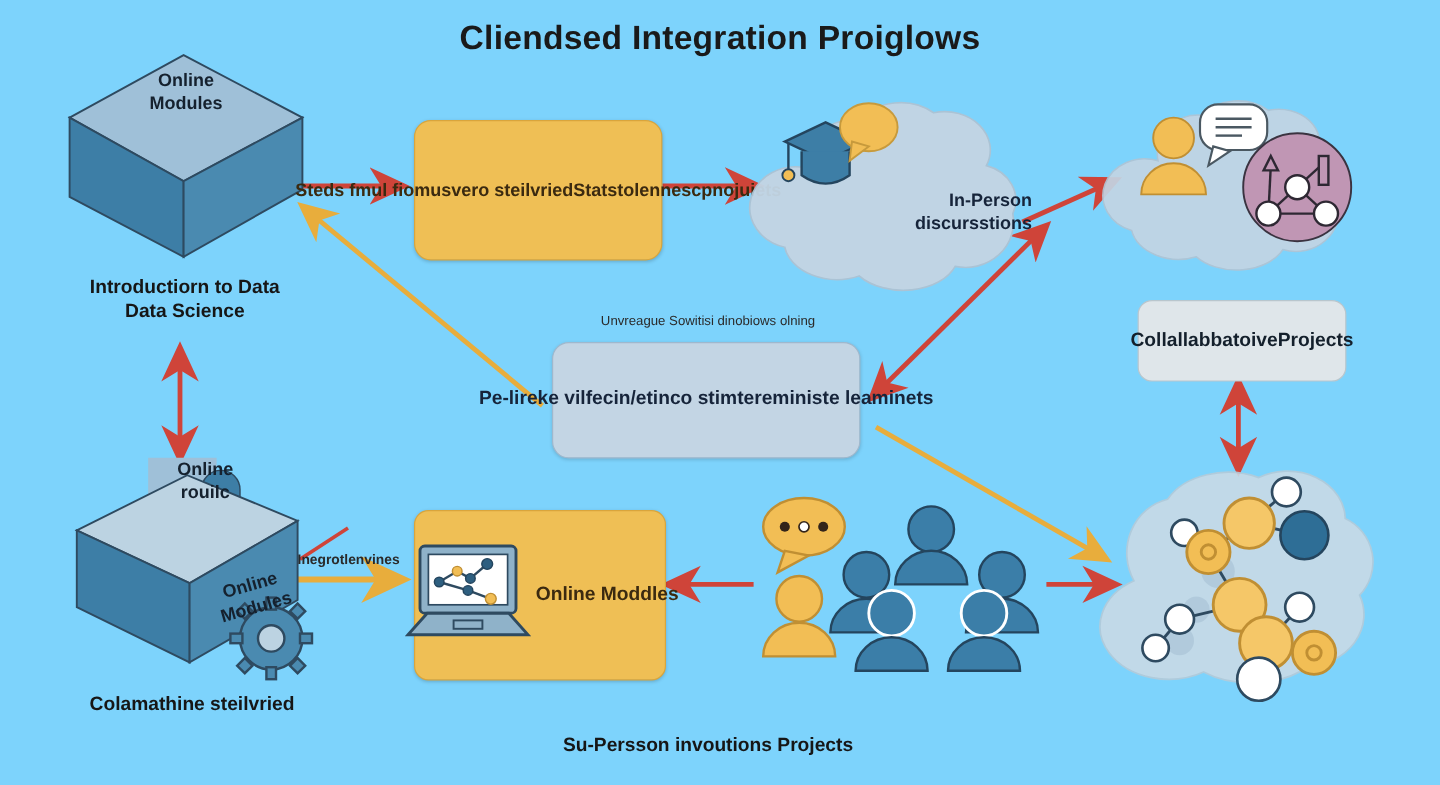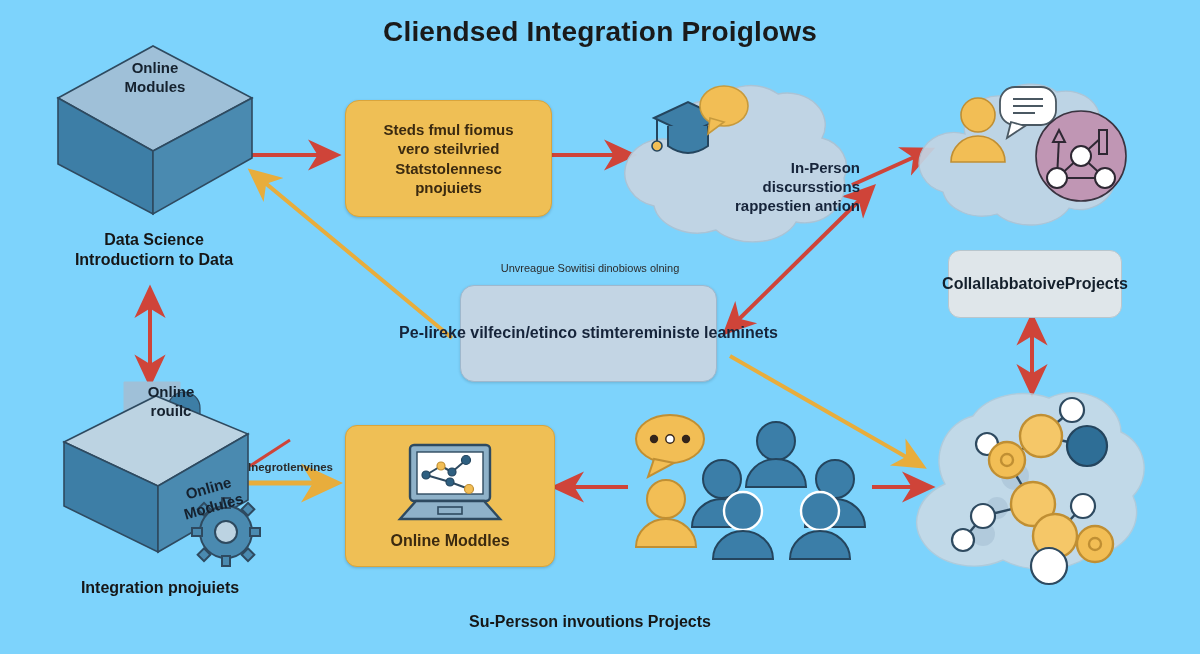--- a/index.html
+++ b/index.html
@@ -11,21 +11,21 @@
   }
   .abs{position:absolute;}
   #title{
     left:0;top:16px;width:1200px;text-align:center;
     font-size:28px;font-weight:bold;color:#1a1a1a;letter-spacing:.2px;
   }
   
   .box-orange{
     background:#efbf55;border:1px solid #d9a53c;border-radius:14px;
     box-shadow:0 1px 3px rgba(0,0,0,.18);
-    display:flex;flex-direction:column;align-items:center;justify-content:center;
+    display:flex;flex-direction:row;align-items:center;justify-content:center;
     color:#3b2a10;font-weight:bold;
   }
   .box-blue{
     background:#c3d5e4;border:1px solid #9fb8cd;border-radius:14px;
     box-shadow:0 1px 3px rgba(0,0,0,.15);
     display:flex;align-items:center;justify-content:center;
     color:#16243a;font-weight:bold;
   }
   .box-grey{
     background:#dfe6ea;border:1px solid #b9c6cd;border-radius:12px;
@@ -118,22 +118,22 @@
       <polygon points="8,62 103,10 202,62 103,115" fill="#9fc0d8" stroke="#2e4a60" stroke-width="1.6"></polygon>
       <polygon points="8,62 103,115 103,178 8,128" fill="#3d7ea6" stroke="#2e4a60" stroke-width="1.6"></polygon>
       <polygon points="202,62 103,115 103,178 202,122" fill="#4a8ab0" stroke="#2e4a60" stroke-width="1.6"></polygon>
     </svg>
     <div class="cube-top-text" style="top:22px;left:0;font-size:15px;">
       <span class="ln">Online</span>
       <span class="ln">Modules</span>
     </div>
   </div>
   <div class="abs caption" style="left:30px;top:230px;width:248px;font-size:16px;">
+    <span class="ln">Introductiorn to Data</span>
     <span class="ln">Data Science</span>
-    <span class="ln">Introductiorn to Data</span>
   </div>
 
   <div class="abs" style="left:58px;top:372px;width:240px;height:190px;">
     <svg width="240" height="190" viewBox="0 0 240 190">
 
       <polygon points="62,58 62,44 78,32 96,44 96,58" fill="none" stroke="#2e4a60" stroke-width="2.2"></polygon>
       <polygon points="66,10 122,10 122,56 66,56" fill="#9fc0d8" stroke="#9fc0d8" stroke-width="1"></polygon>
       <path d="M126,52 a16,16 0 1 1 16,-16 l0,16 z" fill="#3d7ea6" stroke="#2e4a60" stroke-width="1.2"></path>
 
       <polygon points="6,70 98,24 190,62 100,114" fill="#bcd3e2" stroke="#2e4a60" stroke-width="1.6"></polygon>
@@ -157,21 +157,21 @@
     </svg>
     <div class="abs" style="left:58px;top:10px;width:110px;text-align:center;font-size:15px;font-weight:bold;color:#15212e;line-height:1.25;">
       <span class="ln">Online</span>
       <span class="ln">rouilc</span>
     </div>
     <div class="abs" style="left:98px;top:106px;width:110px;text-align:center;font-size:15px;font-weight:bold;color:#15212e;line-height:1.3;transform:rotate(-16deg);">
       <span class="ln">Online</span>
       <span class="ln">Modules</span>
     </div>
   </div>
-  <div class="abs caption" style="left:30px;top:578px;width:260px;font-size:16px;">Integration pnojuiets</div>
+  <div class="abs caption" style="left:30px;top:578px;width:260px;font-size:16px;">Colamathine steilvried</div>
 
   <div class="abs mini-label" style="left:248px;top:461px;">Inegrotlenvines</div>
 
   <div class="abs box-orange" style="left:345px;top:100px;width:205px;height:115px;font-size:15px;">
     <span class="ln">Steds fmul fiomus</span>
     <span class="ln">vero steilvried</span>
     <span class="ln">Statstolennesc</span>
     <span class="ln">pnojuiets</span>
   </div>
 
@@ -190,21 +190,20 @@
       <circle cx="9" cy="50" r="5" fill="#f2be55" stroke="#24455e" stroke-width="1.6"></circle>
     </svg>
 
     <svg class="abs" style="left:76px;top:4px;" width="56" height="52" viewBox="0 0 56 52">
       <ellipse cx="28" cy="22" rx="24" ry="20" fill="#f2be55" stroke="#c79a3c" stroke-width="1.6"></ellipse>
       <polygon points="14,34 12,50 28,38" fill="#f2be55" stroke="#c79a3c" stroke-width="1.6"></polygon>
     </svg>
     <div class="abs" style="left:0;top:78px;width:240px;text-align:right;font-size:15px;font-weight:bold;color:#16243a;line-height:1.3;">
       <span class="ln">In-Person</span>
       <span class="ln">discursstions</span>
-      <span class="ln">rappestien antion</span>
     </div>
   </div>
 
   <div class="abs" style="left:925px;top:72px;width:215px;height:165px;">
     <svg width="215" height="165" viewBox="0 0 215 165">
       <path d="M40,62 a34,32 0 0 1 36,-38 a38,30 0 0 1 56,-4 a34,28 0 0 1 40,38
                a30,28 0 0 1 18,38 a36,34 0 0 1 -46,40
                a42,28 0 0 1 -72,6 a40,30 0 0 1 -54,-22
                a32,28 0 0 1 22,-58 z" fill="#c3d5e4" stroke="#b0c4d4" stroke-width="1.3" opacity="0.92"></path>
     </svg>

